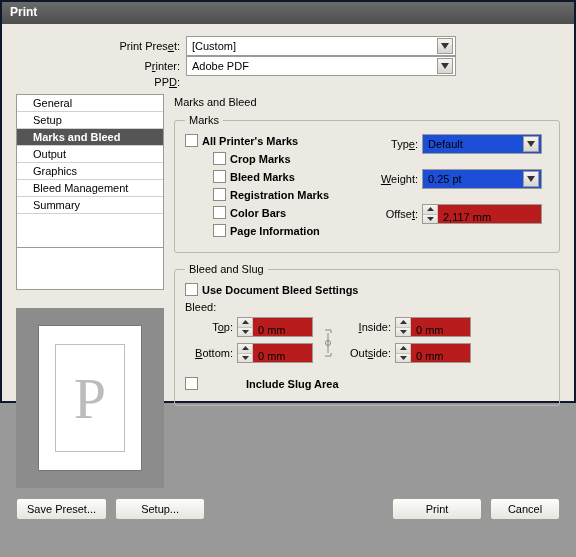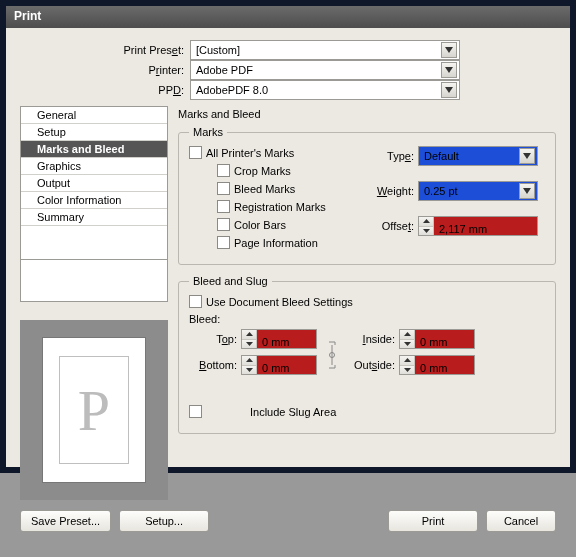--- a/index.html
+++ b/index.html
@@ -7,23 +7,23 @@
     margin: 0;
     font-family: Tahoma, Arial, sans-serif;
     font-size: 11px;
     background: #999;
     width: 576px;
     height: 557px;
     overflow: hidden;
   }
   .window {
     width: 576px;
-    height: 473px;
+    height: 403px;
     background: #ece9e2;
-    border: 6px solid #0f172a;
+    border: 2px solid #0f172a;
   }
   .titlebar {
     background: linear-gradient(#6b6b6b, #4d4d4d);
     color: #fff;
     padding: 3px 8px 5px 8px;
     font-size: 12px;
     font-weight: bold;
   }
   .content {
     padding: 12px 14px 10px 14px;
@@ -126,20 +126,21 @@
   }
   fieldset.group > legend {
     padding: 0 4px;
   }
   .marks-flex { display:flex; gap:10px; }
   .marks-left { flex:1; }
   .marks-right { width: 175px; }
   .chk {
     display:flex; align-items:center; gap:4px;
     margin-bottom: 5px;
+    font-weight: bold;
   }
   .chkbox {
     width:13px; height:13px;
     border:1px solid #8b8a85;
     background:#fff;
     flex:none;
   }
   .indent { padding-left: 28px; }
   .fr { display:flex; align-items:center; margin-bottom:15px; }
   .fr-label { width:48px; text-align:right; padding-right:4px; }
@@ -227,40 +228,32 @@
         <span>Adobe PDF</span>
         <span class="dd-btn">
             <svg class="tri" viewBox="0 0 8 6">
               <polygon points="0,0 8,0 4,6"></polygon>
             </svg>
           </span>
       </div>
     </div>
     <div class="toprow">
       <div class="toprow-label"><span>PP</span><span class="ul">D</span><span>:</span></div>
-      <div class="dd">
-        <span>AdobePDF 8.0</span>
-        <span class="dd-btn">
-            <svg class="tri" viewBox="0 0 8 6">
-              <polygon points="0,0 8,0 4,6"></polygon>
-            </svg>
-          </span>
-      </div>
     </div>
 
     <div class="columns">
 
       <div class="leftcol">
         <div class="navlist">
           <div class="navitem">General</div>
           <div class="navitem">Setup</div>
           <div class="navitem selected">Marks and Bleed</div>
+          <div class="navitem">Output</div>
           <div class="navitem">Graphics</div>
-          <div class="navitem">Output</div>
-          <div class="navitem">Color Information</div>
+          <div class="navitem">Bleed Management</div>
           <div class="navitem">Summary</div>
         </div>
         <div class="navextra"></div>
         <div class="preview">
           <div class="preview-page">
             <div class="preview-margin">
               <div class="preview-letter">P</div>
             </div>
           </div>
         </div>
@@ -429,21 +422,21 @@
                         <svg class="tri-sm" viewBox="0 0 7 4">
                           <polygon points="0,0 7,0 3.5,4"></polygon>
                         </svg>
                       </div>
                   </div>
                   <span class="spinval">0 mm</span>
                 </div>
               </div>
             </div>
           </div>
-          <div class="chk" style="margin-top:24px;gap:48px;">
+          <div class="chk" style="margin-top:8px;gap:48px;">
             <span class="chkbox"></span>
             <span><span>Include Slu</span><span class="ul">g</span><span> Area</span></span>
           </div>
         </fieldset>
       </div>
     </div>
 
     <div class="buttons">
       <div class="btn wide">
           <span>Save Preset...</span>

